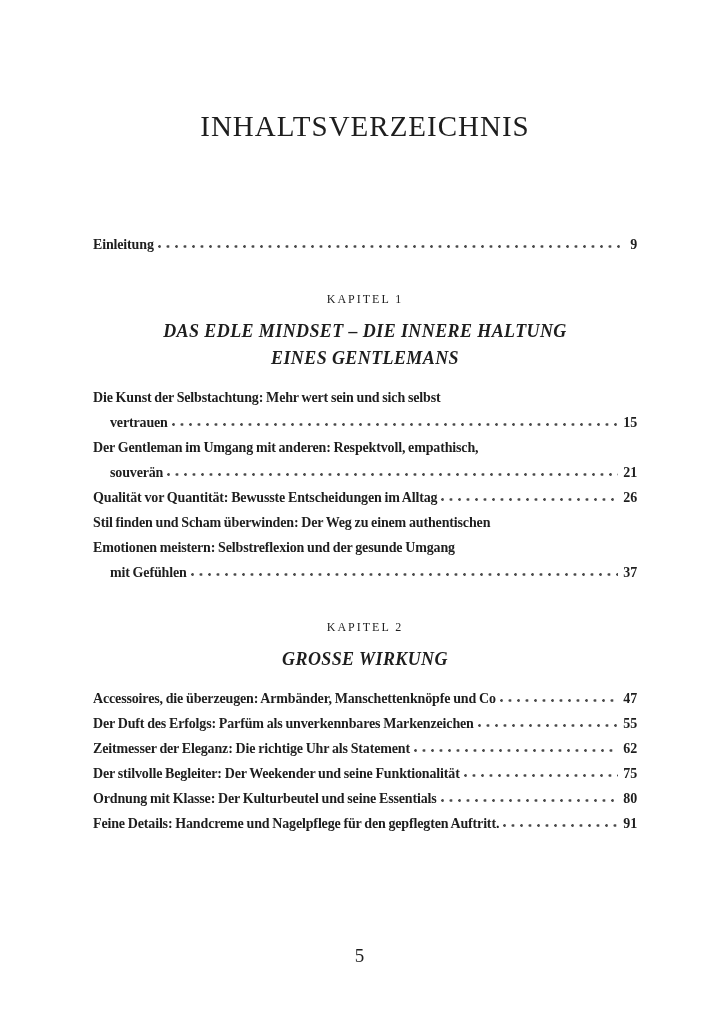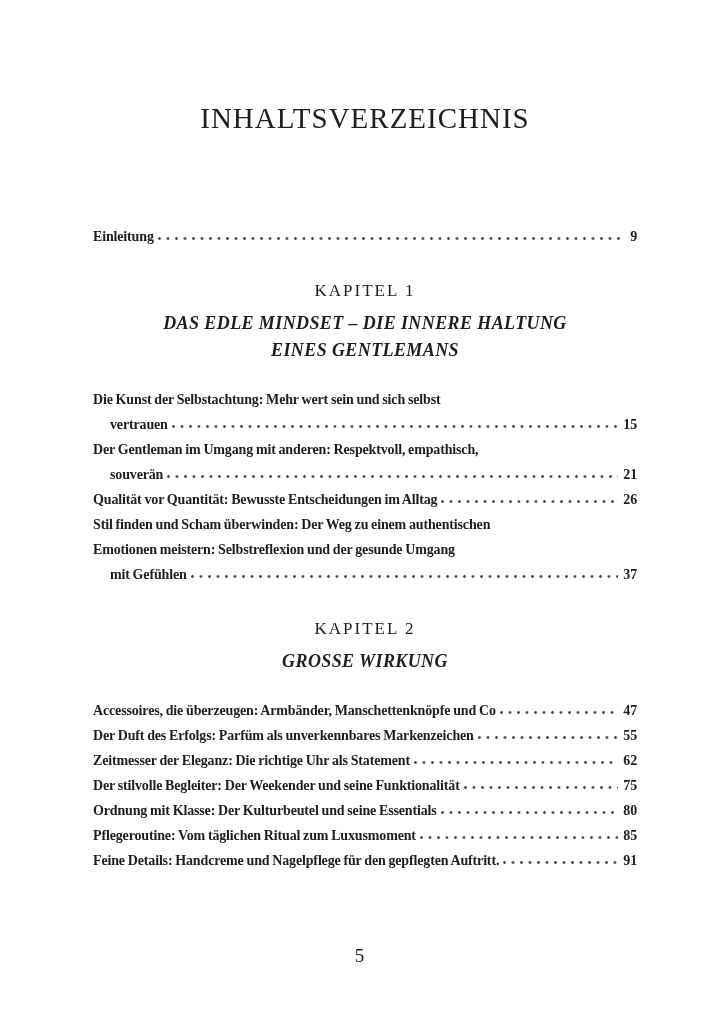--- a/index.html
+++ b/index.html
@@ -15,52 +15,52 @@
     color:var(--text);
     position:relative;
     overflow:hidden;
   }
   .page{
     position:absolute; inset:0;
     background:var(--bg);
   }
   .content{
     position:absolute;
-    left:93px; top:8px;
+    left:93px; top:16px;
     width:544px;
   }
   .doc-title{
     margin-top:92px;
     font-size:29px;
     line-height:36px;
     font-weight:normal;
     letter-spacing:1px;
     text-align:center;
     white-space:nowrap;
   }
   .intro{
     margin-top:88px;
   }
   .chapter{ margin-top:32px; }
   .kicker{
-    font-size:17px;
+    font-size:12px;
     line-height:20px;
     letter-spacing:2px;
     text-align:center;
   }
   .chapter-title{
     margin-top:9px;
     font-size:18px;
     line-height:27px;
     font-weight:bold;
     letter-spacing:0.4px;
     text-align:center;
   }
   .chapter-title .title-line{ white-space:nowrap;font-style:italic; }
-  .entries{ margin-top:23px; }
+  .entries{ margin-top:13px; }
   .toc-entry{
     font-size:14px;
     line-height:25px;
     letter-spacing:-0.15px;
     word-spacing:-0.5px;
     font-weight:bold;
   }
   .entry-line{
     display:flex;
     align-items:baseline;
@@ -191,27 +191,20 @@
             </div>
             <div class="toc-entry">
               <div class="entry-line">
                 <span class="entry-text">Ordnung mit Klasse: Der Kulturbeutel und seine Essentials</span>
                 <span class="leader"></span>
                 <span class="pagenum">80</span>
               </div>
             </div>
             <div class="toc-entry">
               <div class="entry-line">
-                <span class="entry-text">Pflegeroutine: Vom täglichen Ritual zum Luxusmoment</span>
-                <span class="leader"></span>
-                <span class="pagenum">85</span>
-              </div>
-            </div>
-            <div class="toc-entry">
-              <div class="entry-line">
                 <span class="entry-text">Feine Details: Handcreme und Nagelpflege für den gepflegten Auftritt.</span>
                 <span class="leader"></span>
                 <span class="pagenum">91</span>
               </div>
             </div>
           </div>
         </section>
       </div>
   </div>
   <div class="folio">5</div>

